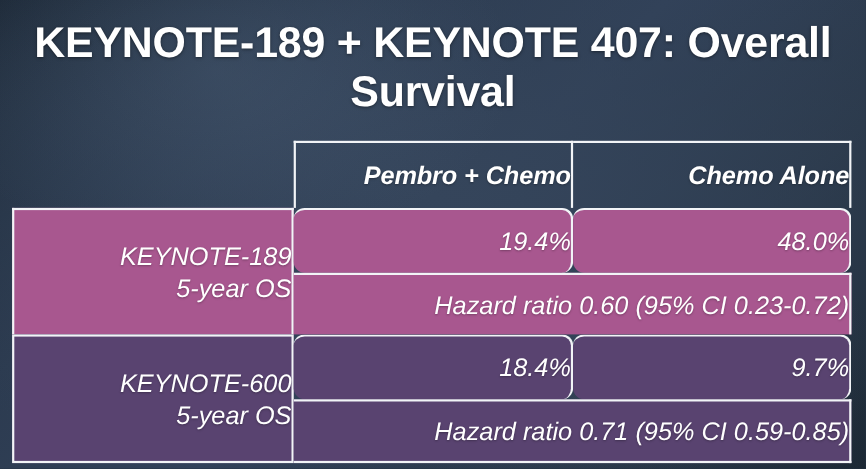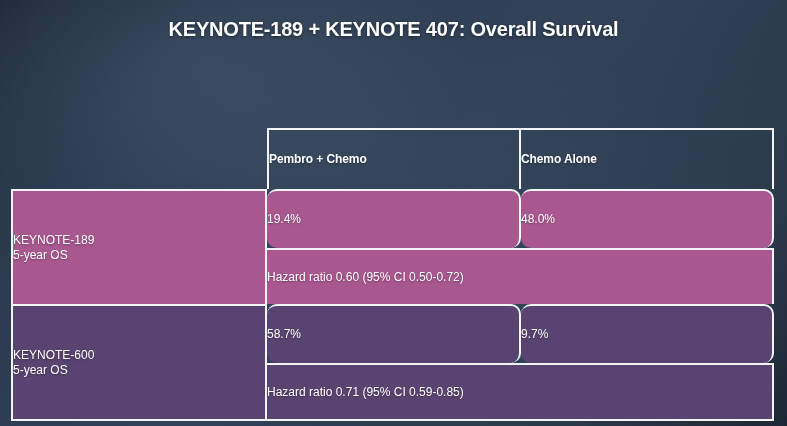--- a/index.html
+++ b/index.html
@@ -50,21 +50,21 @@
     pointer-events: none;
   }
 
   #title {
     position: absolute;
     left: 0;
     right: 0;
     top: 18px;
     text-align: center;
     color: #ffffff;
-    font-size: 20px;
+    font-size: 39px;
     font-weight: bold;
     letter-spacing: -0.2px;
     text-shadow: 0 1px 3px rgba(0,0,0,0.45);
     z-index: 3;
   }
 
   #table-wrap {
     position: absolute;
     left: 11px;
     top: 128px;
@@ -77,24 +77,25 @@
     border-collapse: separate;
     border-spacing: 0;
     width: 763px;
     table-layout: fixed;
     color: #ffffff;
   }
 
   table.os-table td {
     padding: 0;
     vertical-align: middle;
-    text-align: left;
-    font-size: 12px;
+    text-align: right;
+    font-size: 23px;
     line-height: 1.22;
     text-shadow: 0 1px 2px rgba(0,0,0,0.3);
+    font-style: italic;
   }
 
   
   col.c-label { width: 256px; }
   col.c-a     { width: 254px; }
   col.c-b     { width: 253px; }
 
   
   .bdr-t { border-top: 2.5px solid #f2f4f7; }
   .bdr-r { border-right: 2.5px solid #f2f4f7; }
@@ -164,29 +165,29 @@
         <tr>
           <td class="label-cell label-189 bdr-t bdr-l bdr-r" rowspan="2">
             <span class="label-line">KEYNOTE-189</span>
             <span class="label-line">5-year OS</span>
           </td>
           <td class="pct-cell row-189 bdr-t bdr-r">19.4%</td>
           <td class="pct-cell row-189 bdr-t bdr-r">48.0%</td>
         </tr>
 
         <tr>
-          <td class="hr-cell row-189 bdr-t bdr-r" colspan="2">Hazard ratio 0.60 (95% CI 0.50-0.72)</td>
+          <td class="hr-cell row-189 bdr-t bdr-r" colspan="2">Hazard ratio 0.60 (95% CI 0.23-0.72)</td>
         </tr>
 
         <tr>
           <td class="label-cell label-470 bdr-t bdr-l bdr-r bdr-b" rowspan="2">
             <span class="label-line">KEYNOTE-600</span>
             <span class="label-line">5-year OS</span>
           </td>
-          <td class="pct-cell row-470 bdr-t bdr-r">58.7%</td>
+          <td class="pct-cell row-470 bdr-t bdr-r">18.4%</td>
           <td class="pct-cell row-470 bdr-t bdr-r">9.7%</td>
         </tr>
 
         <tr>
           <td class="hr-cell row-470 bdr-t bdr-r bdr-b" colspan="2">Hazard ratio 0.71 (95% CI 0.59-0.85)</td>
         </tr>
 
       </tbody>
     </table>
   </div>

